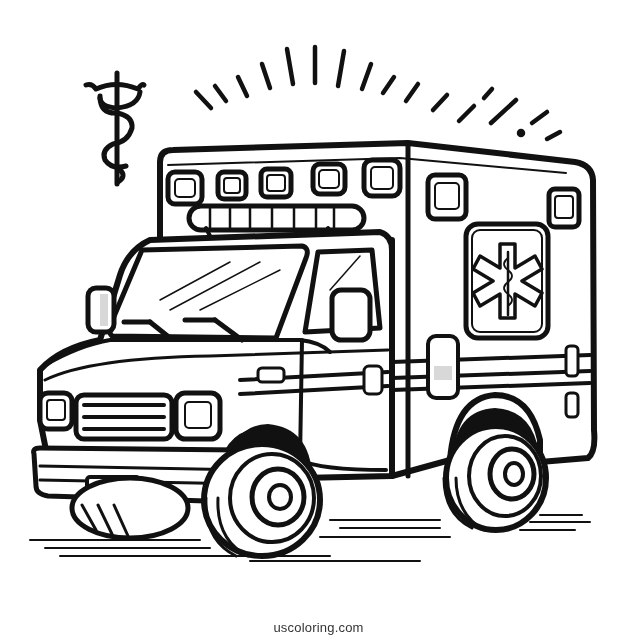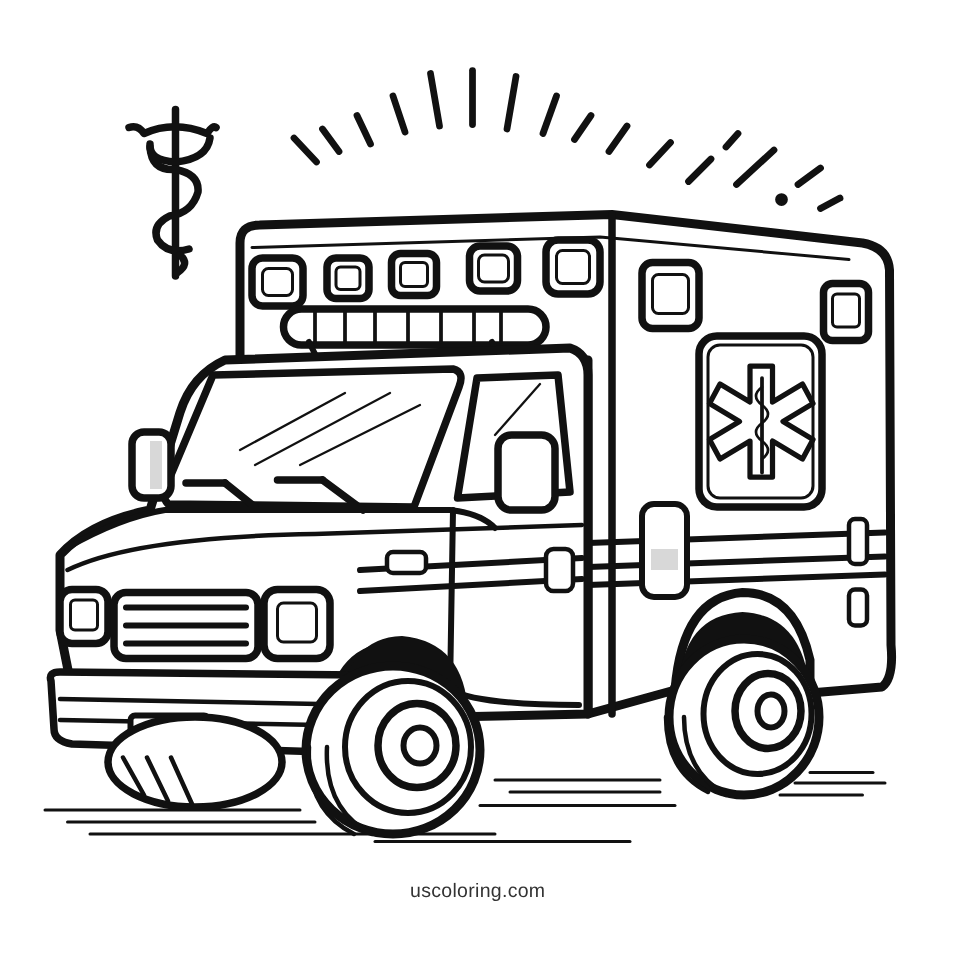--- a/index.html
+++ b/index.html
@@ -1,21 +1,21 @@
 <!DOCTYPE html>
 <html><head>
 <meta charset="utf-8">
 <style>
   html, body { margin: 0; padding: 0; background: #ffffff; }
   body { width: 637px; height: 637px; overflow: hidden; position: relative; font-family: "Liberation Sans", sans-serif; }
   #art { position: absolute; left: 0; top: 0; width: 637px; height: 637px; }
   .k { fill: none; stroke: #111; stroke-linecap: round; stroke-linejoin: round; }
   .w { fill: #fff; stroke: #111; stroke-linejoin: round; }
   .g { fill: #d8d8d8; stroke: none; }
-  .watermark { position: absolute; left: 0; width: 637px; top: 586px; text-align: center; font-size: 13px; color: #333; letter-spacing: 0.2px; }
+  .watermark { position: absolute; left: 0; width: 637px; top: 620px; text-align: center; font-size: 13px; color: #333; letter-spacing: 0.2px; }
 </style>
 </head>
 <body>
 
 <svg id="art" viewBox="0 0 637 637" xmlns="http://www.w3.org/2000/svg">
 
   <g class="k" stroke-width="4.5">
     <line x1="196" y1="92" x2="211" y2="108"></line>
     <line x1="215" y1="86" x2="226" y2="101"></line>
     <line x1="238" y1="77" x2="247" y2="96"></line>

